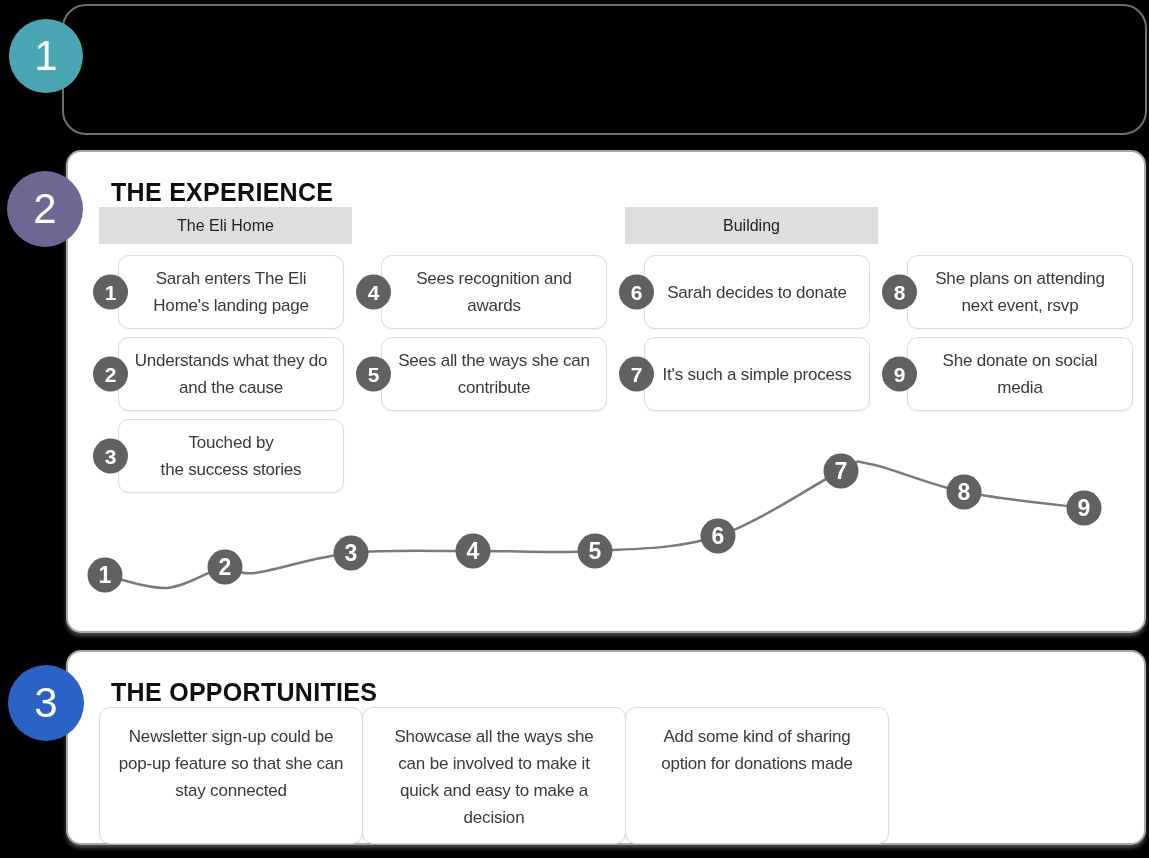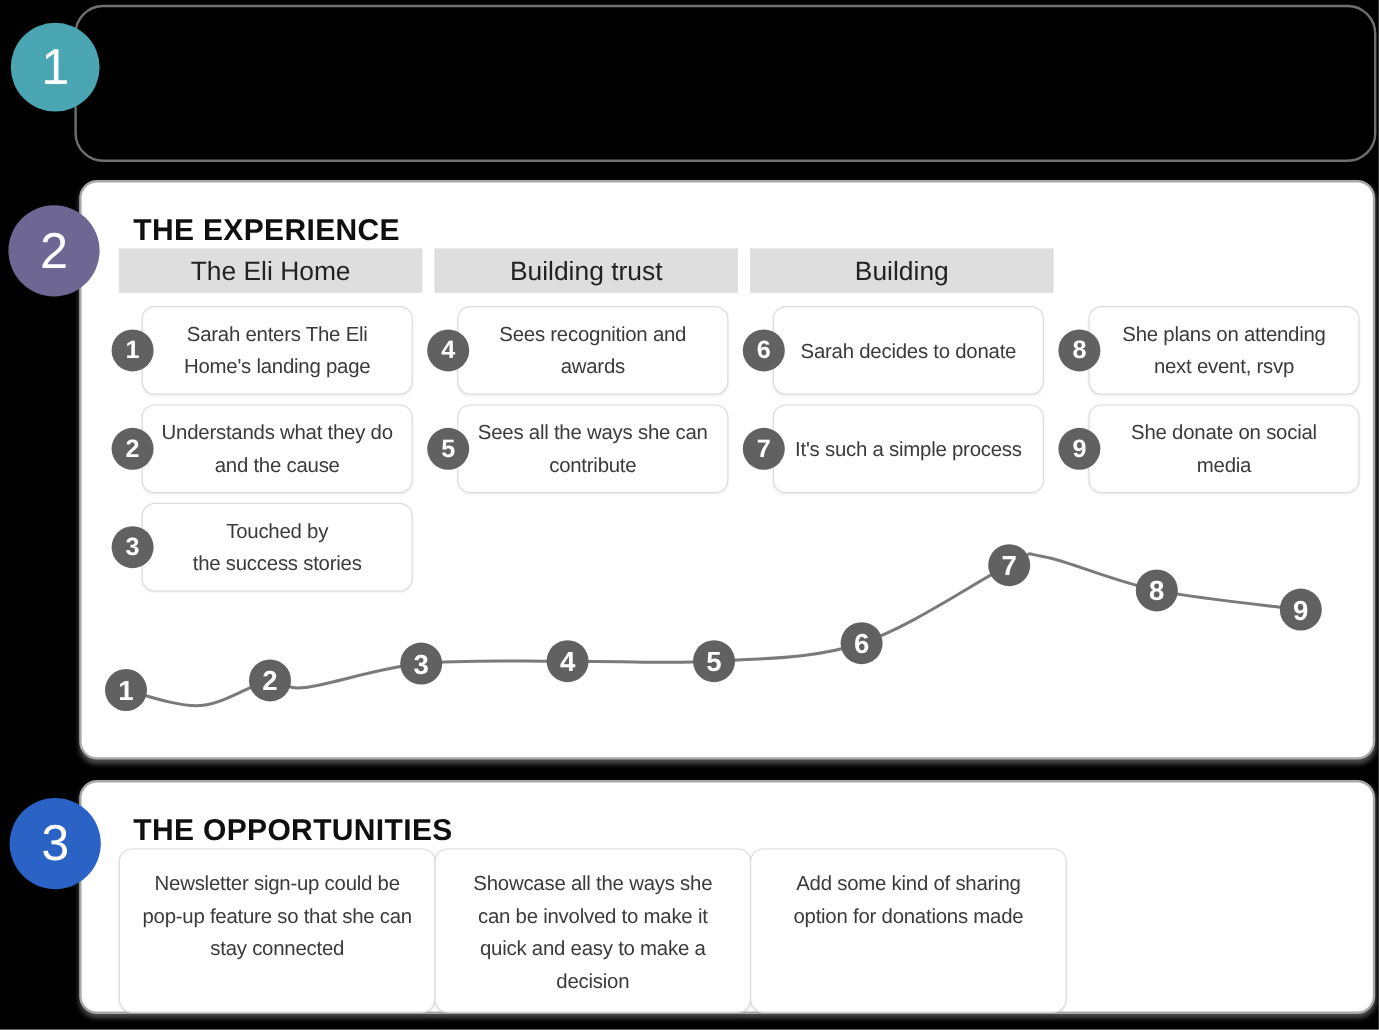--- a/index.html
+++ b/index.html
@@ -39,21 +39,21 @@
 
   .section-title{
     position:absolute;left:31px;top:14px;margin:12px;
     font-size:25px;font-weight:700;letter-spacing:.3px;color:#0f0f0f;
   }
 
   
   .col-head{
     position:absolute;top:55px;width:253px;height:37px;background:#dedede;
     display:flex;align-items:center;justify-content:center;
-    font-size:22px;color:#222;
+    font-size:16px;color:#222;
   }
   .hx1{left:31px}.hx2{left:294px}.hx3{left:557px}.hx4{left:820px}
 
   
   .exp-card{
     position:absolute;width:226px;height:74px;background:#fff;
     border:1.5px solid #dcdcdc;border-radius:11px;box-sizing:border-box;
     display:flex;align-items:center;justify-content:center;
     box-shadow:0 1px 2px rgba(0,0,0,0.05);
   }
@@ -97,21 +97,20 @@
 
 <div class="stage">
 
   <div class="black-box"></div>
   <div class="num-circle c1" style="background: rgb(74, 166, 179);">1</div>
 
   <section class="white-box experience">
     <h2 class="section-title">THE EXPERIENCE</h2>
 
     <div class="col-head hx1">The Eli Home</div>
-    <div class="col-head hx2">Building trust</div>
     <div class="col-head hx3">Building</div>
 
     <svg class="journey" width="1080" height="483" viewBox="0 0 1080 483">
       <path id="journey-path" d="M 37 423 C 47.3 425.2, 79.0 437.3, 99 436 C 119.0 434.7, 142.5 417.5, 157 415 C 171.5 412.5, 165.0 423.3, 186 421 C 207.0 418.7, 246.5 404.7, 283 401 C 319.5 397.3, 364.3 399.3, 405 399 C 445.7 398.7, 486.2 401.5, 527 399 C 567.8 396.5, 609.0 397.3, 650 384 C 691.0 370.7, 747.7 331.0, 773 319 C 798.3 307.0, 781.5 308.5, 802 312 C 822.5 315.5, 860.3 332.7, 896 340 C 931.7 347.3, 996.0 353.3, 1016 356" style="stroke: rgb(122, 122, 122);"></path>
       <g id="journey-dots">
           <circle cx="37" cy="423" r="17.5" fill="#616161"></circle>
           <text x="37" y="423" dy="0.36em">1</text>
           <circle cx="157" cy="415" r="17.5" fill="#616161"></circle>
           <text x="157" y="415" dy="0.36em">2</text>
           <circle cx="283" cy="401" r="17.5" fill="#616161"></circle>

